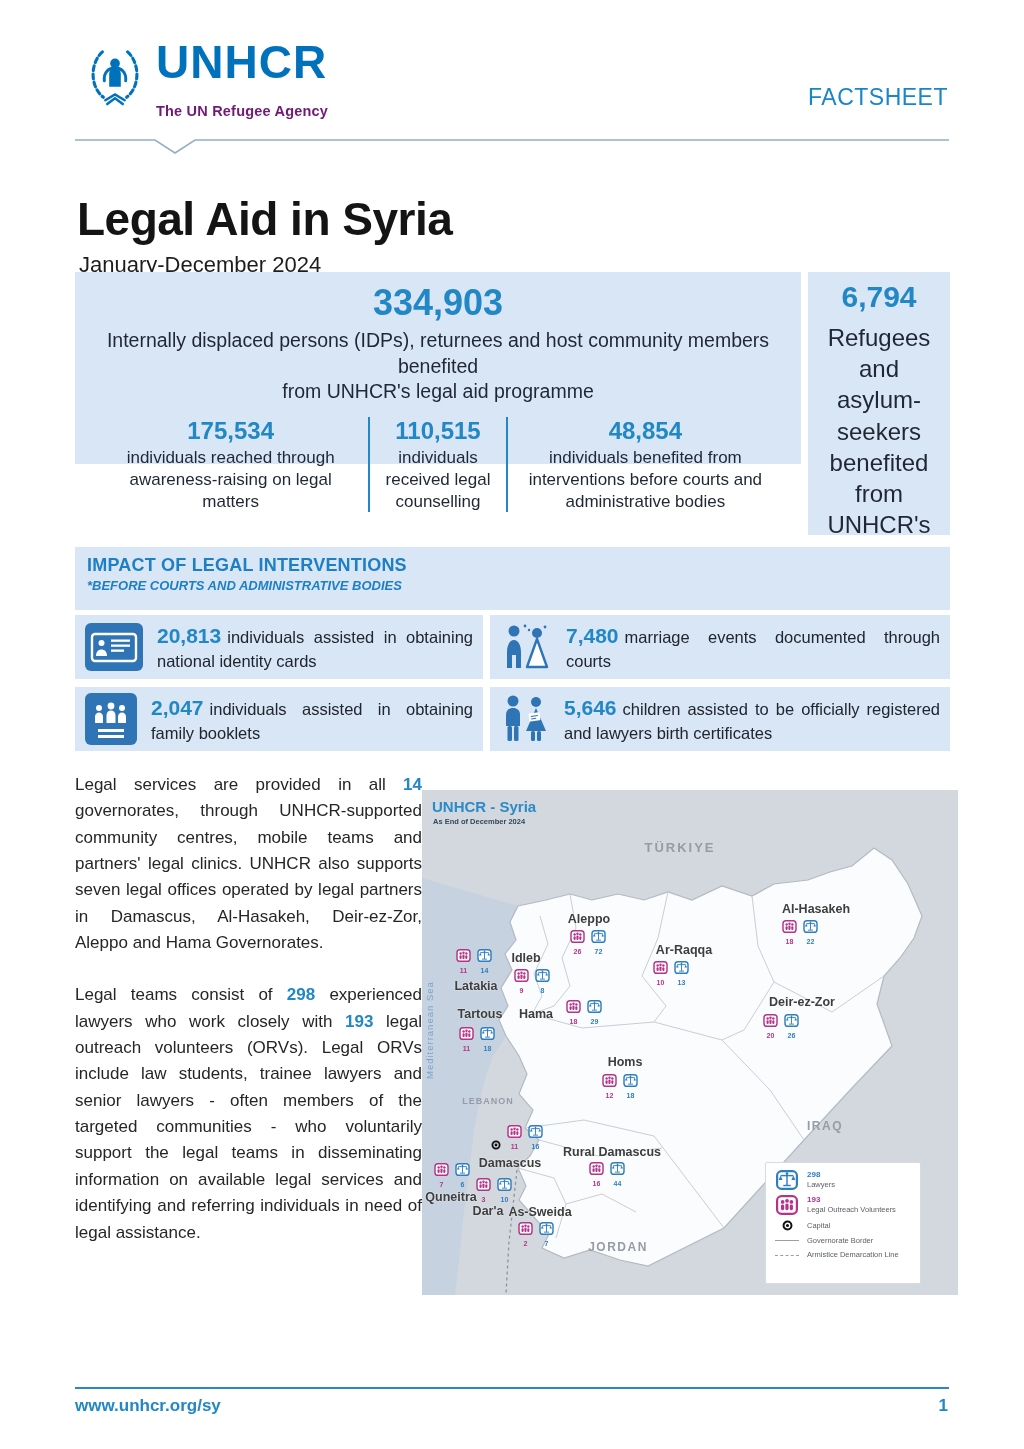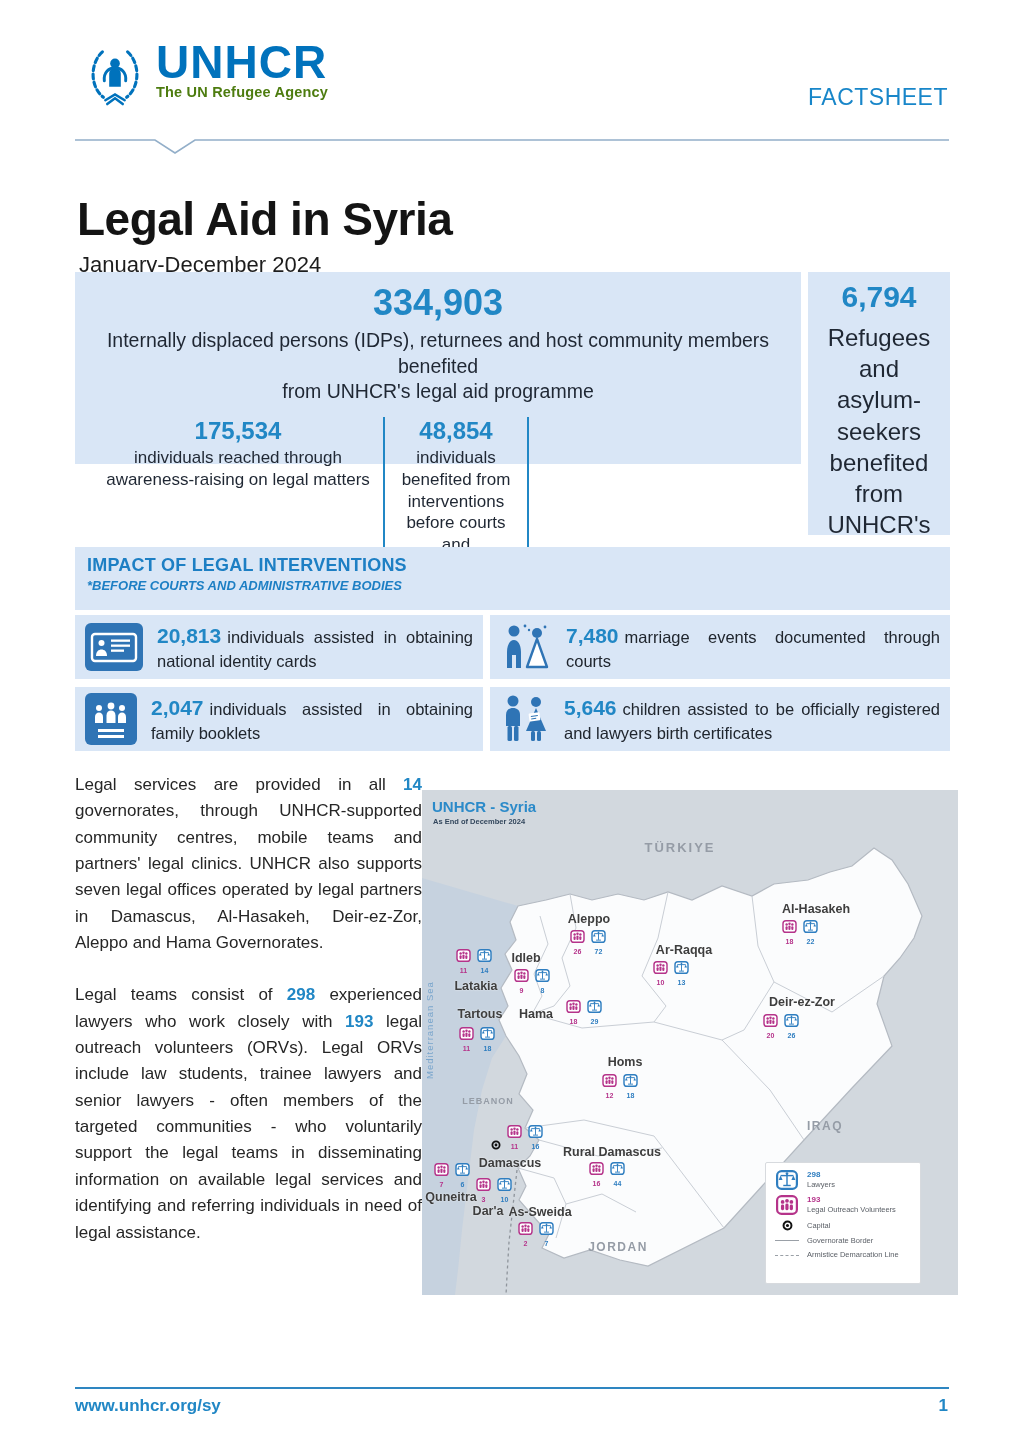--- a/index.html
+++ b/index.html
@@ -2,21 +2,21 @@
 <html><head>
 <meta charset="utf-8">
 <style>
   html,body{margin:0;padding:0;background:#ffffff;}
   .page{position:relative;width:1024px;height:1449px;background:#fff;overflow:hidden;
         font-family:"Liberation Sans",sans-serif;color:#222;}
   
   .logo{position:absolute;left:84px;top:42px;display:flex;gap:10px;align-items:flex-start;}
   .logo-text{display:flex;flex-direction:column;}
   .logo-word{font-size:46px;font-weight:700;color:#0072bc;line-height:0.9;letter-spacing:1px;}
-  .logo-tag{font-size:14.5px;font-weight:700;color:#4d7c0f;margin-top:1px;letter-spacing:0.2px;}
+  .logo-tag{font-size:14.5px;font-weight:700;color:#701a75;margin-top:20px;letter-spacing:0.2px;}
   .factsheet{position:absolute;right:76px;top:84px;font-size:23px;font-weight:500;
              color:#1886c9;letter-spacing:0.5px;}
   .hdr-divider{position:absolute;left:75px;top:138px;}
   
   .h1{position:absolute;left:77px;top:192px;font-size:46px;font-weight:700;color:#141414;letter-spacing:-0.5px;}
   .period{position:absolute;left:79px;top:252px;font-size:22px;color:#1d1d1d;}
   
   .hero-main{position:absolute;left:75px;top:272px;width:726px;height:192px;background:#d9e6f6;
              box-sizing:border-box;padding:10px 18px 0 18px;text-align:center;}
   .hero-num{font-size:36px;font-weight:700;color:#2187c5;}
@@ -124,20 +124,24 @@
     <div class="hero-desc">
       <span>Internally displaced persons (IDPs), returnees and host community members benefited</span>
       <span>from UNHCR's legal aid programme</span>
     </div>
     <div class="substats">
       <div class="substat">
         <div class="sub-num">175,534</div>
         <div class="sub-label">individuals reached through awareness-raising on legal matters</div>
       </div>
       <div class="substat">
+        <div class="sub-num">110,515</div>
+        <div class="sub-label">individuals received legal counselling</div>
+      </div>
+      <div class="substat">
         <div class="sub-num">48,854</div>
         <div class="sub-label">individuals benefited from interventions before courts and administrative bodies</div>
       </div>
     </div>
   </div>
 
   <div class="hero-side">
     <div class="side-num">6,794</div>
     <div class="side-label">Refugees and asylum-seekers benefited from UNHCR's legal aid</div>
   </div>

